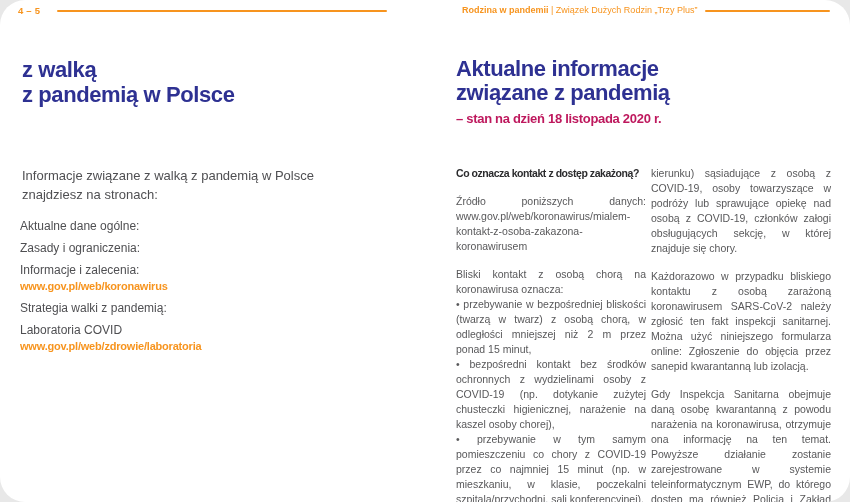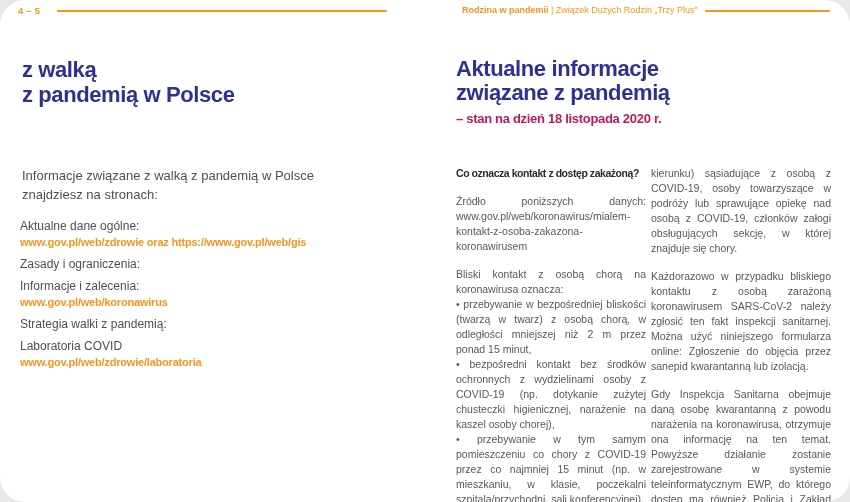--- a/index.html
+++ b/index.html
@@ -92,21 +92,20 @@
       <div>z walką</div>
       <div>z pandemią w Polsce</div>
     </div>
   </div>
 
   <div class="intro">Informacje związane z walką z pandemią w Polsce znajdziesz na stronach:</div>
 
   <div class="links">
     <div class="link-group">
       <div class="link-label">Aktualne dane ogólne:</div>
-      <div class="link-url">www.gov.pl/web/zdrowie oraz https://www.gov.pl/web/gis</div>
     </div>
     <div class="link-group">
       <div class="link-label">Zasady i ograniczenia:</div>
     </div>
     <div class="link-group">
       <div class="link-label">Informacje i zalecenia:</div>
       <div class="link-url">www.gov.pl/web/koronawirus</div>
     </div>
     <div class="link-group">
       <div class="link-label">Strategia walki z pandemią:</div>

